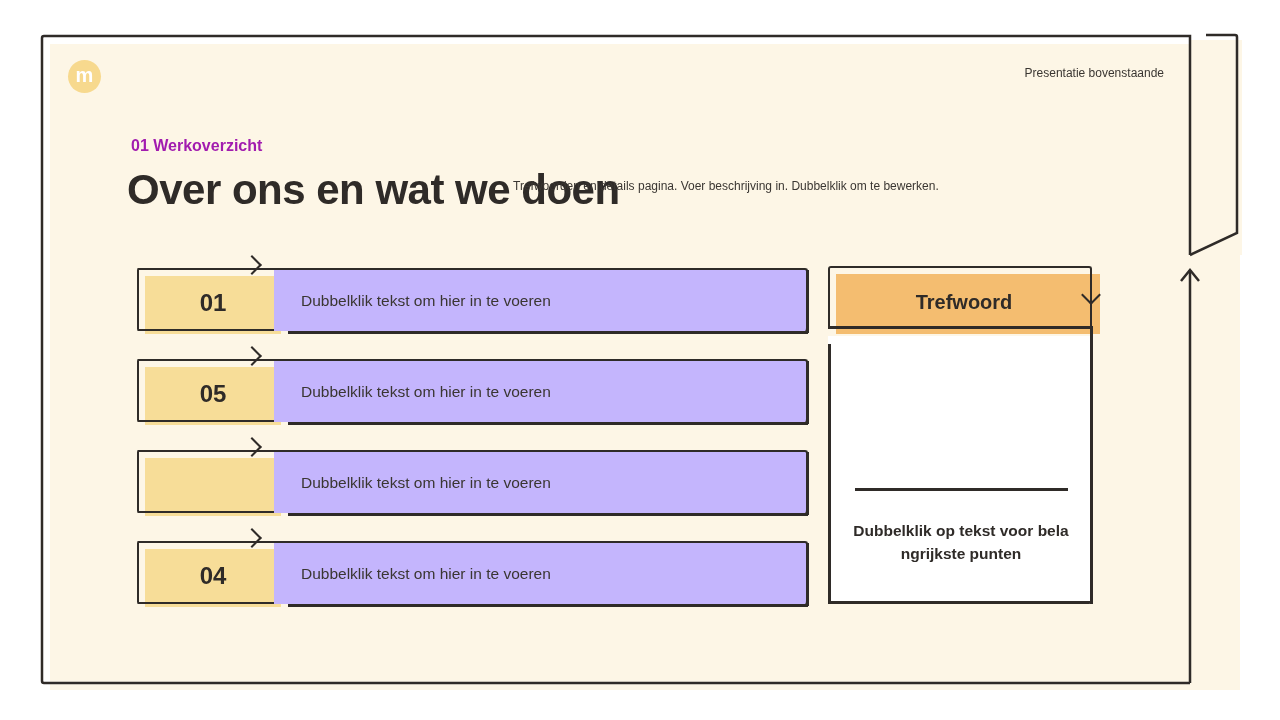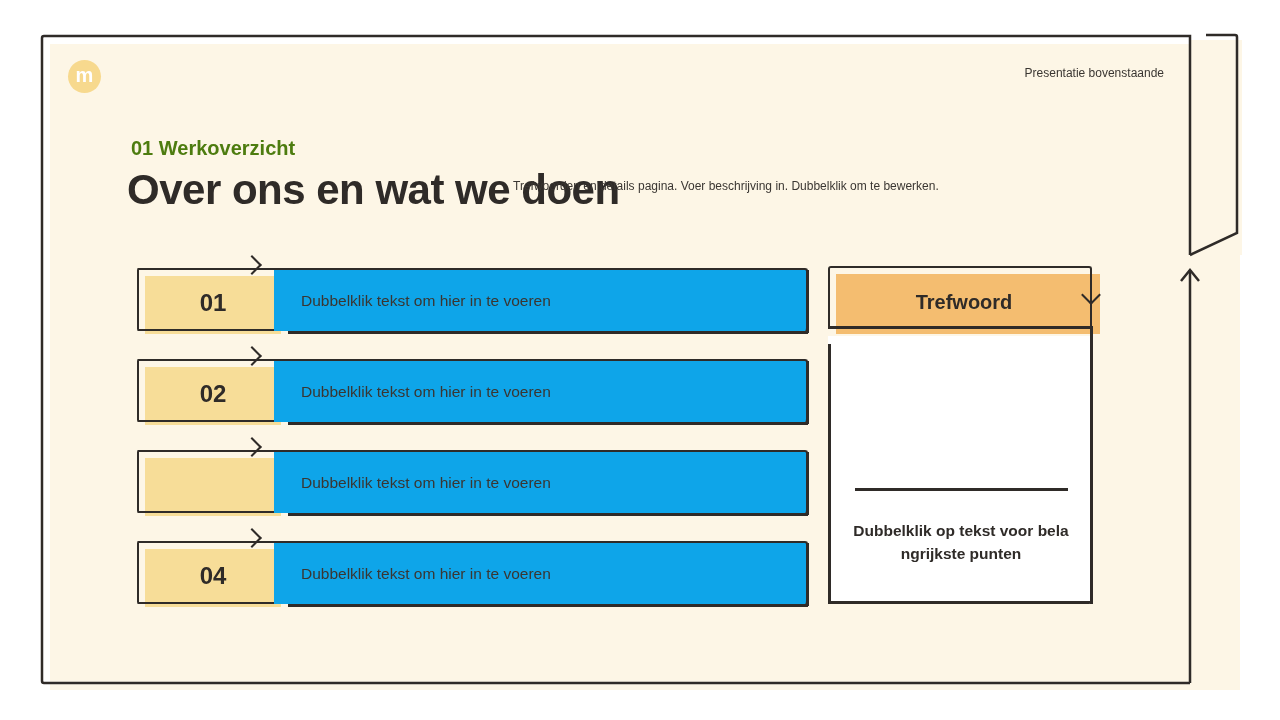--- a/index.html
+++ b/index.html
@@ -9,31 +9,31 @@
   .slide-bg { position: absolute; left: 50px; top: 44px; width: 1190px; height: 646px; background: #fdf6e6; }
   .tab-bg { position: absolute; left: 1190px; top: 40px; width: 52px; height: 215px; background: #fdf6e6; }
 
   .frame-svg { position: absolute; left: 0; top: 0; width: 1280px; height: 720px; pointer-events: none; }
 
   .logo { position: absolute; left: 68px; top: 60px; width: 33px; height: 33px; border-radius: 50%; background: #f7d98e; display: flex; align-items: center; justify-content: center; }
   .logo span { color: #ffffff; font-weight: bold; font-size: 20px; line-height: 1; margin-top: -3px; }
 
   .header-label { position: absolute; right: 116px; top: 66px; font-size: 12px; color: #3a3632; }
 
-  .section-label { position: absolute; left: 131px; top: 137px; font-size: 20px; font-weight: bold; color: #4d7c0f; }
+  .section-label { position: absolute; left: 131px; top: 137px; font-size: 16px; font-weight: bold; color: #a21caf; }
   .page-title { position: absolute; left: 127px; top: 166px; font-size: 42px; font-weight: bold; color: #2f2b28; letter-spacing: -0.5px; white-space: nowrap; }
   .subtitle { position: absolute; left: 513px; top: 179px; font-size: 12px; color: #3a3632; white-space: nowrap; }
 
   .row { position: absolute; left: 137px; width: 675px; height: 68px; }
   .num-fill { position: absolute; left: 8px; top: 8px; width: 136px; height: 58px; background: #f7dd98; }
   .num-frame { position: absolute; left: 0; top: 0; width: 139px; height: 63px; border: 2.5px solid #2f2b28; border-radius: 2px; border-right: none; }
   .num-frame-right { position: absolute; left: 137px; top: 0; width: 2.5px; height: 63px; background: #2f2b28; }
   .num-text { position: absolute; left: 8px; top: 8px; width: 136px; height: 54px; display: flex; align-items: center; justify-content: center; font-size: 24px; font-weight: bold; color: #2f2b28; }
   .arrow-right { position: absolute; left: 108px; top: -10px; width: 14px; height: 14px; border-top: 2.5px solid #2f2b28; border-right: 2.5px solid #2f2b28; transform: rotate(45deg); }
-  .text-box { position: absolute; left: 137px; top: 0; width: 534px; height: 63px; background: #0ea5e9; border: 2.5px solid #2f2b28; border-left: none; border-bottom: none; border-radius: 0 3px 3px 0; }
+  .text-box { position: absolute; left: 137px; top: 0; width: 534px; height: 63px; background: #c4b5fd; border: 2.5px solid #2f2b28; border-left: none; border-bottom: none; border-radius: 0 3px 3px 0; }
   .text-box-right { position: absolute; right: -2.5px; top: 0; width: 2.5px; height: 63px; background: #2f2b28; }
   .text-box-bottom { position: absolute; left: 14px; bottom: -2.5px; width: 520px; height: 2.5px; background: #2f2b28; }
   .text-box span { position: absolute; left: 27px; top: 22px; font-size: 15.5px; color: #3a3632; white-space: nowrap; }
 
   .kw-card { position: absolute; left: 828px; top: 266px; width: 272px; height: 342px; }
   .kw-head-fill { position: absolute; left: 8px; top: 8px; width: 264px; height: 60px; background: #f4bd70; }
   .kw-head-frame { position: absolute; left: 0; top: 0; width: 264px; height: 62px; border: 2.5px solid #2f2b28; border-bottom: none; border-radius: 3px 3px 0 0; }
   .kw-head-bottom { position: absolute; left: 0; top: 60px; width: 264px; height: 2.5px; background: #2f2b28; }
   .kw-title { position: absolute; left: 8px; top: 8px; width: 256px; height: 56px; display: flex; align-items: center; justify-content: center; font-size: 20px; font-weight: bold; color: #2f2b28; }
   .kw-arrow { position: absolute; left: 256px; top: 22px; width: 14px; height: 14px; border-bottom: 2.5px solid #2f2b28; border-right: 2.5px solid #2f2b28; transform: rotate(45deg); }
@@ -79,21 +79,21 @@
     <div class="text-box-bottom"></div>
     <span>Dubbelklik tekst om hier in te voeren</span>
   </div>
 </div>
 
 <div class="row" style="top:359px;">
   <div class="num-fill"></div>
   <div class="num-frame"></div>
   <div class="num-frame-right"></div>
   <div class="arrow-right"></div>
-  <div class="num-text">02</div>
+  <div class="num-text">05</div>
   <div class="text-box">
     <div class="text-box-right"></div>
     <div class="text-box-bottom"></div>
     <span>Dubbelklik tekst om hier in te voeren</span>
   </div>
 </div>
 
 <div class="row" style="top:450px;">
   <div class="num-fill"></div>
   <div class="num-frame"></div>

